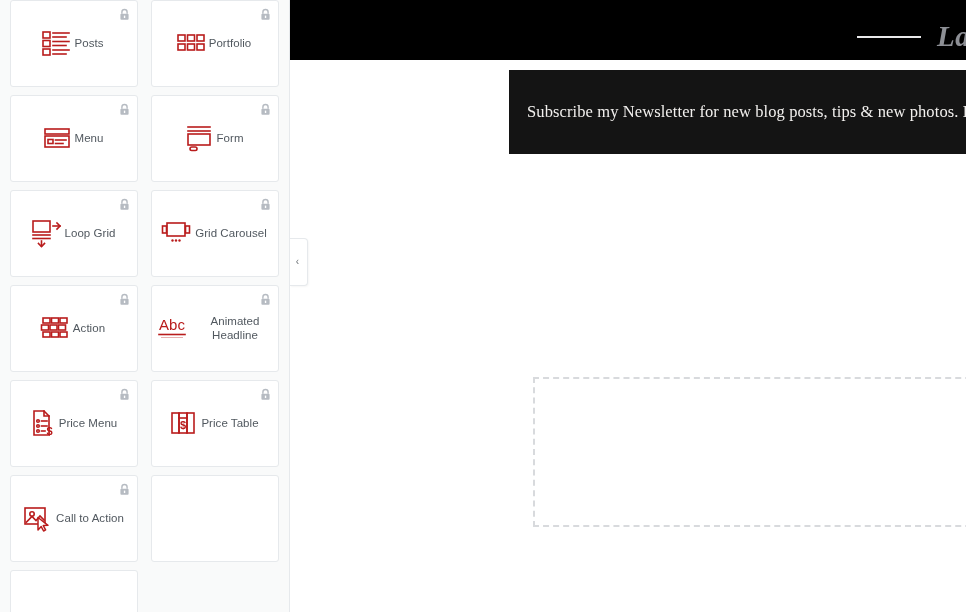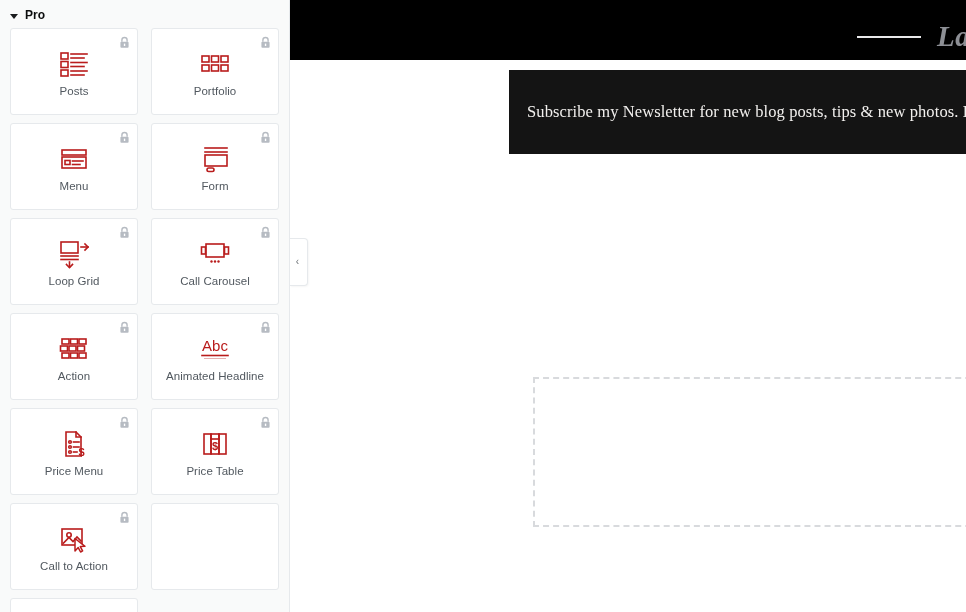--- a/index.html
+++ b/index.html
@@ -52,21 +52,21 @@
     row-gap: 8px;
     padding: 0 10px;
   }
   .widget-card {
     position: relative;
     height: 87px;
     background: #ffffff;
     border: 1px solid #e6e9ec;
     border-radius: 3px;
     display: flex;
-    flex-direction: column;
+    flex-direction: row;
     align-items: center;
     justify-content: center;
     cursor: pointer;
     user-select: none;
   }
   .widget-icon {
     height: 38px;
     display: flex;
     align-items: center;
     justify-content: center;
@@ -184,24 +184,20 @@
     background: transparent;
   }
 </style>
 </head>
 <body>
 
 <div id="root">
 
   <aside id="sidebar">
 
-    <div class="panel-section-title">
-      <span class="caret"></span>
-      <span>Pro</span>
-    </div>
 
     <div class="widget-grid" id="widget-grid">
         <div class="widget-card">
           <span class="lock-badge"><svg viewBox="0 0 14 14" width="13" height="13" aria-hidden="true">
     <path d="M4.2 6.3 V4.4 a2.8 2.8 0 0 1 5.6 0 V6.3" fill="none" stroke="currentColor" stroke-width="1.5"></path>
     <rect x="2.6" y="6.2" width="8.8" height="6.4" rx="1" fill="currentColor"></rect>
     <rect x="6.3" y="8.2" width="1.5" height="2.6" fill="#ffffff"></rect>
   </svg></span>
           <div class="widget-icon">
             <svg width="30" height="28" viewBox="0 0 30 28">
@@ -297,21 +293,21 @@
           <div class="widget-icon">
             <svg width="32" height="26" viewBox="0 0 32 26">
       <rect x="7" y="3" width="18" height="13" stroke="currentColor" fill="none" stroke-width="1.6" stroke-linecap="square" stroke-linejoin="miter"></rect>
       <rect x="2.5" y="6" width="4" height="7" stroke="currentColor" fill="none" stroke-width="1.6" stroke-linecap="square" stroke-linejoin="miter"></rect>
       <rect x="25.5" y="6" width="4" height="7" stroke="currentColor" fill="none" stroke-width="1.6" stroke-linecap="square" stroke-linejoin="miter"></rect>
       <circle cx="12.5" cy="20.5" r="1.2" fill="currentColor" stroke="none"></circle>
       <circle cx="16" cy="20.5" r="1.2" fill="currentColor" stroke="none"></circle>
       <circle cx="19.5" cy="20.5" r="1.2" fill="currentColor" stroke="none"></circle>
     </svg>
           </div>
-          <div class="widget-label">Call Carousel</div>
+          <div class="widget-label">Grid Carousel</div>
         </div>
         <div class="widget-card">
           <span class="lock-badge"><svg viewBox="0 0 14 14" width="13" height="13" aria-hidden="true">
     <path d="M4.2 6.3 V4.4 a2.8 2.8 0 0 1 5.6 0 V6.3" fill="none" stroke="currentColor" stroke-width="1.5"></path>
     <rect x="2.6" y="6.2" width="8.8" height="6.4" rx="1" fill="currentColor"></rect>
     <rect x="6.3" y="8.2" width="1.5" height="2.6" fill="#ffffff"></rect>
   </svg></span>
           <div class="widget-icon">
             <svg width="30" height="26" viewBox="0 0 30 26">
       <rect x="3" y="3" width="7" height="5" stroke="currentColor" fill="none" stroke-width="1.6" stroke-linecap="square" stroke-linejoin="miter"></rect>

